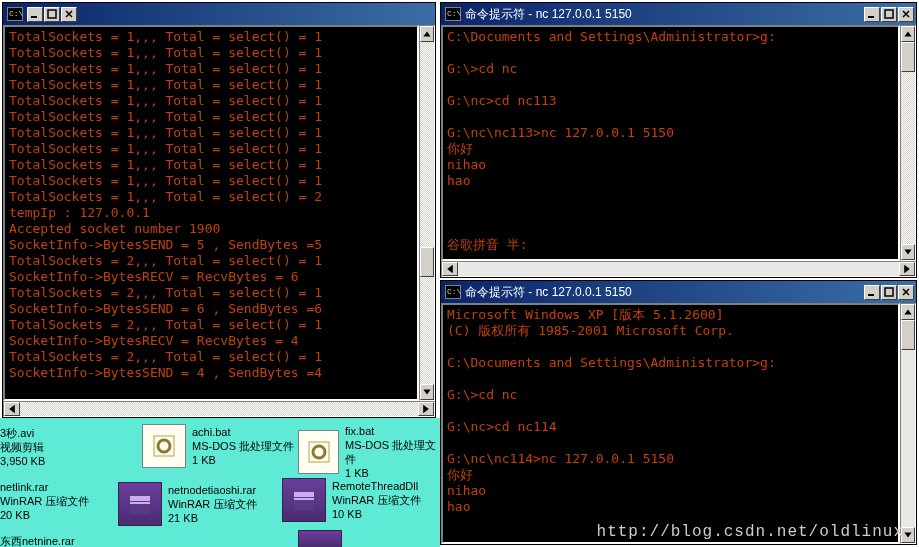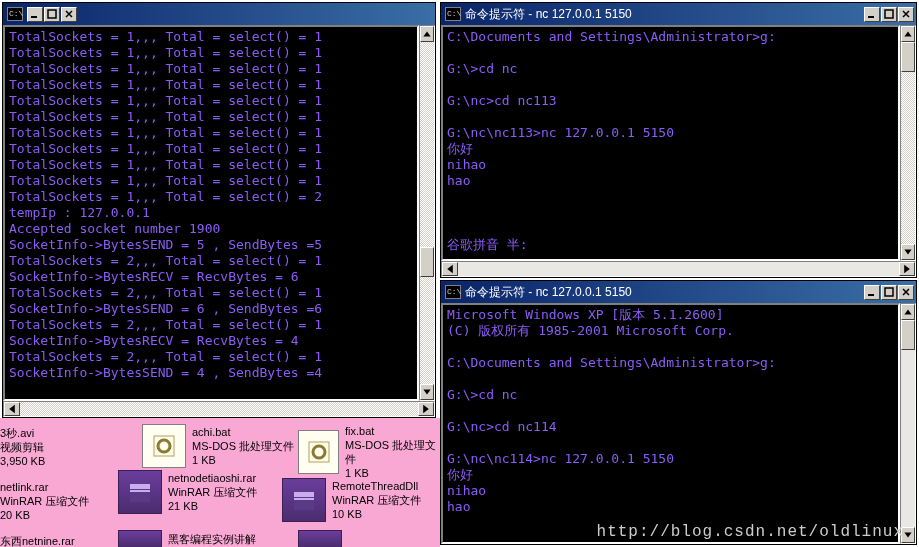--- a/index.html
+++ b/index.html
@@ -61,21 +61,21 @@
   display: flex;
   align-items: center;
   justify-content: center;
   font-family: "Marlett", sans-serif;
   font-size: 10px;
 }
 .win-btn svg { width: 10px; height: 10px; }
 .terminal {
   flex: 1;
   background: #000;
-  color: #8b5cf6;
+  color: #c2410c;
   font-family: "Lucida Console", "Consolas", monospace;
   font-size: 13px;
   line-height: 16px;
   padding: 2px 4px;
   overflow: hidden;
   white-space: pre;
   border: 2px solid;
   border-color: #808080 #fff #fff #808080;
   position: relative;
 }
@@ -122,21 +122,21 @@
 }
 .vscroll .track { flex: 1; background: repeating-conic-gradient(#d4d0c8 0% 25%, #fff 0% 50%) 50% / 2px 2px; position: relative; }
 .vscroll .thumb { position: absolute; left: 0; right: 0; background: #d4d0c8; border: 1px solid; border-color: #fff #404040 #404040 #fff; }
 .term-row { display: flex; flex: 1; min-height: 0; }
 .desktop {
   position: absolute;
   left: 0;
   top: 418px;
   width: 440px;
   height: 130px;
-  background: #f9a8d4;
+  background: #5eead4;
 }
 .file-item {
   position: absolute;
   display: flex;
   align-items: center;
   gap: 6px;
   font-size: 11px;
 }
 .file-icon {
   width: 44px;
@@ -407,21 +407,21 @@
     </div>
   </div>
 
   <div class="file-item" style="left:0px; top:62px;">
     <div class="file-meta">
       <div class="file-name">netlink.rar</div>
       <div class="file-type">WinRAR 压缩文件</div>
       <div class="file-size">20 KB</div>
     </div>
   </div>
-  <div class="file-item" style="left:118px; top:52px;">
+  <div class="file-item" style="left:118px; top:64px;">
     <div class="file-icon rar">
         <svg viewBox="0 0 32 32">
           <rect x="6" y="8" width="20" height="18" fill="#5a3a86"></rect>
           <rect x="6" y="8" width="20" height="5" fill="#c9aeee"></rect>
           <rect x="6" y="14" width="20" height="2" fill="#c9aeee"></rect>
         </svg>
       </div>
     <div class="file-meta">
       <div class="file-name">netnodetiaoshi.rar</div>
       <div class="file-type">WinRAR 压缩文件</div>
@@ -441,24 +441,18 @@
       <div class="file-type">WinRAR 压缩文件</div>
       <div class="file-size">10 KB</div>
     </div>
   </div>
 
   <div class="file-item" style="left:0px; top:116px;">
     <div class="file-meta">
       <div class="file-name">东西netnine.rar</div>
     </div>
   </div>
-  <div class="file-item" style="left:118px; top:112px;">
-    <div class="file-icon rar" style="height:18px;"></div>
-    <div class="file-meta">
-      <div class="file-name">黑客编程实例讲解</div>
-    </div>
-  </div>
   <div class="file-item" style="left:298px; top:112px;">
     <div class="file-icon rar" style="height:18px;"></div>
   </div>
 </div>
 
 <div class="watermark">http://blog.csdn.net/oldlinux</div>
 
 </body></html>

